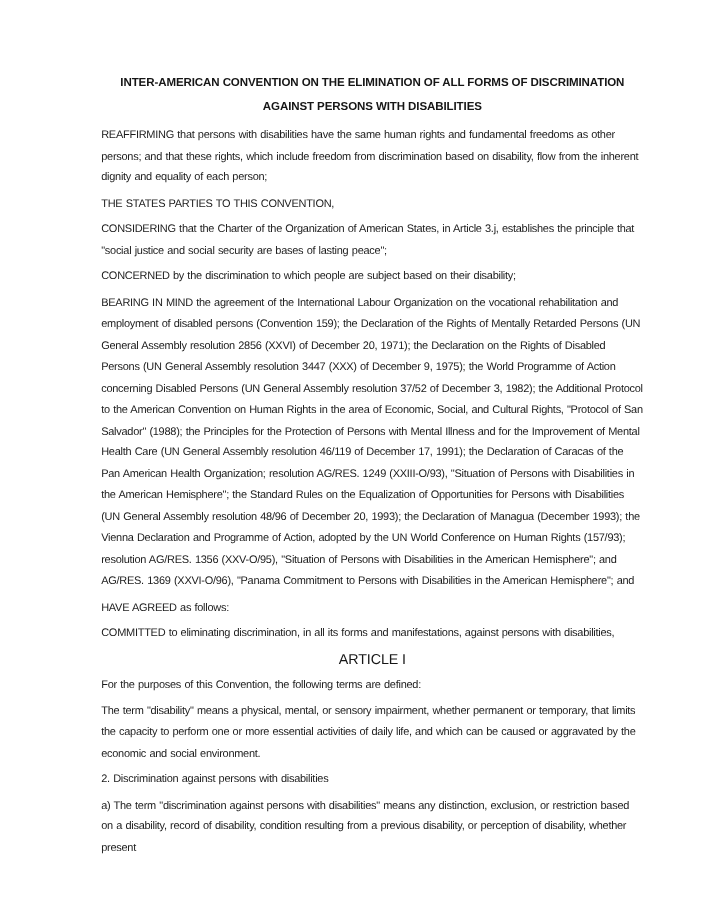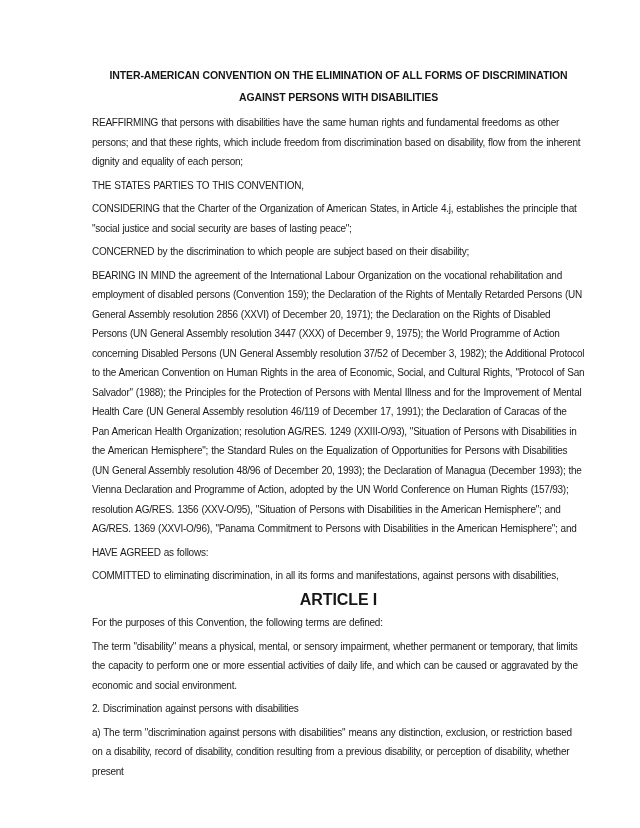--- a/index.html
+++ b/index.html
@@ -31,39 +31,39 @@
   .doc-para {
     font-size: 10px;
     line-height: 19.5px;
     letter-spacing: -0.25px;
     word-spacing: 0.5px;
     color: #1b1b1b;
     margin: 0 0 4px 0;
     text-align: left;
   }
   .doc-heading {
-    font-size: 16px;
-    font-weight: 700;
+    font-size: 13px;
+    font-weight: 400;
     line-height: 19.5px;
     letter-spacing: -0.1px;
     color: #161616;
     text-align: center;
     margin: 2px 0 4px 0;
   }
 </style>
 </head>
 <body>
 
 <div class="page">
 
   <div class="doc-title">INTER-AMERICAN CONVENTION ON THE ELIMINATION OF ALL FORMS OF DISCRIMINATION AGAINST PERSONS WITH DISABILITIES</div>
 
   <p class="doc-para">REAFFIRMING that persons with disabilities have the same human rights and fundamental freedoms as other persons; and that these rights, which include freedom from discrimination based on disability, flow from the inherent dignity and equality of each person;</p>
   <p class="doc-para">THE STATES PARTIES TO THIS CONVENTION,</p>
-  <p class="doc-para">CONSIDERING that the Charter of the Organization of American States, in Article 4.j, establishes the principle that "social justice and social security are bases of lasting peace";</p>
+  <p class="doc-para">CONSIDERING that the Charter of the Organization of American States, in Article 3.j, establishes the principle that "social justice and social security are bases of lasting peace";</p>
   <p class="doc-para">CONCERNED by the discrimination to which people are subject based on their disability;</p>
   <p class="doc-para">BEARING IN MIND the agreement of the International Labour Organization on the vocational rehabilitation and employment of disabled persons (Convention 159); the Declaration of the Rights of Mentally Retarded Persons (UN General Assembly resolution 2856 (XXVI) of December 20, 1971); the Declaration on the Rights of Disabled Persons (UN General Assembly resolution 3447 (XXX) of December 9, 1975); the World Programme of Action concerning Disabled Persons (UN General Assembly resolution 37/52 of December 3, 1982); the Additional Protocol to the American Convention on Human Rights in the area of Economic, Social, and Cultural Rights, "Protocol of San Salvador" (1988); the Principles for the Protection of Persons with Mental Illness and for the Improvement of Mental Health Care (UN General Assembly resolution 46/119 of December 17, 1991); the Declaration of Caracas of the Pan American Health Organization; resolution AG/RES. 1249 (XXIII-O/93), "Situation of Persons with Disabilities in the American Hemisphere"; the Standard Rules on the Equalization of Opportunities for Persons with Disabilities (UN General Assembly resolution 48/96 of December 20, 1993); the Declaration of Managua (December 1993); the Vienna Declaration and Programme of Action, adopted by the UN World Conference on Human Rights (157/93); resolution AG/RES. 1356 (XXV-O/95), "Situation of Persons with Disabilities in the American Hemisphere"; and AG/RES. 1369 (XXVI-O/96), "Panama Commitment to Persons with Disabilities in the American Hemisphere"; and</p>
   <p class="doc-para">HAVE AGREED as follows:</p>
   <p class="doc-para">COMMITTED to eliminating discrimination, in all its forms and manifestations, against persons with disabilities,</p>
 
   <div class="doc-heading">ARTICLE I</div>
 
   <p class="doc-para">For the purposes of this Convention, the following terms are defined:</p>
   <p class="doc-para">The term "disability" means a physical, mental, or sensory impairment, whether permanent or temporary, that limits the capacity to perform one or more essential activities of daily life, and which can be caused or aggravated by the economic and social environment.</p>
   <p class="doc-para">2. Discrimination against persons with disabilities</p>

